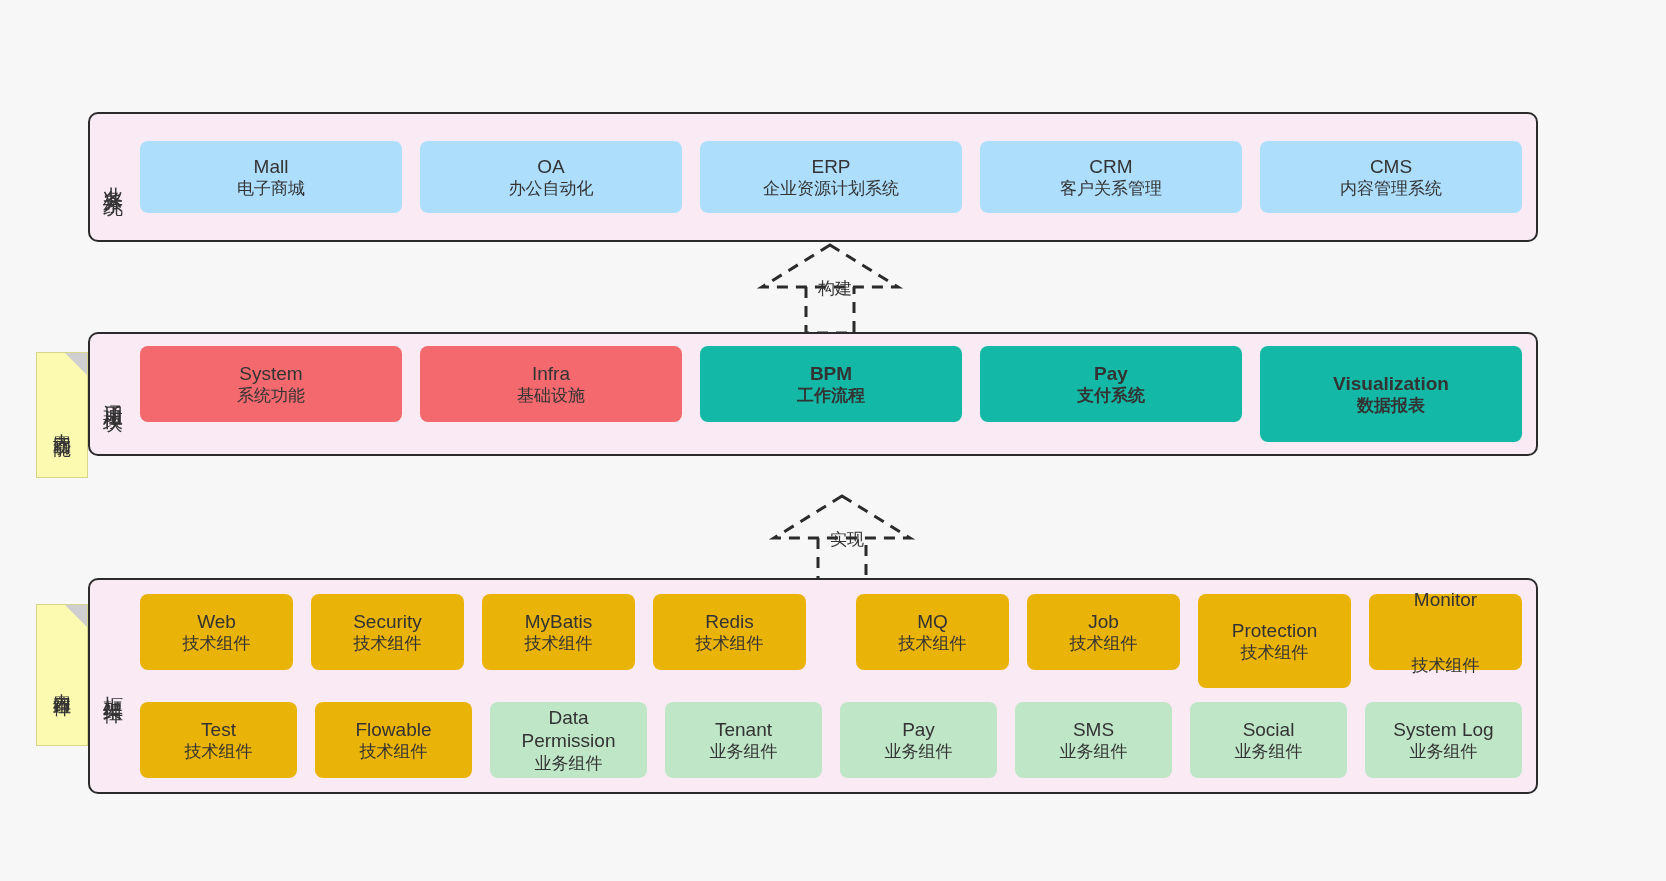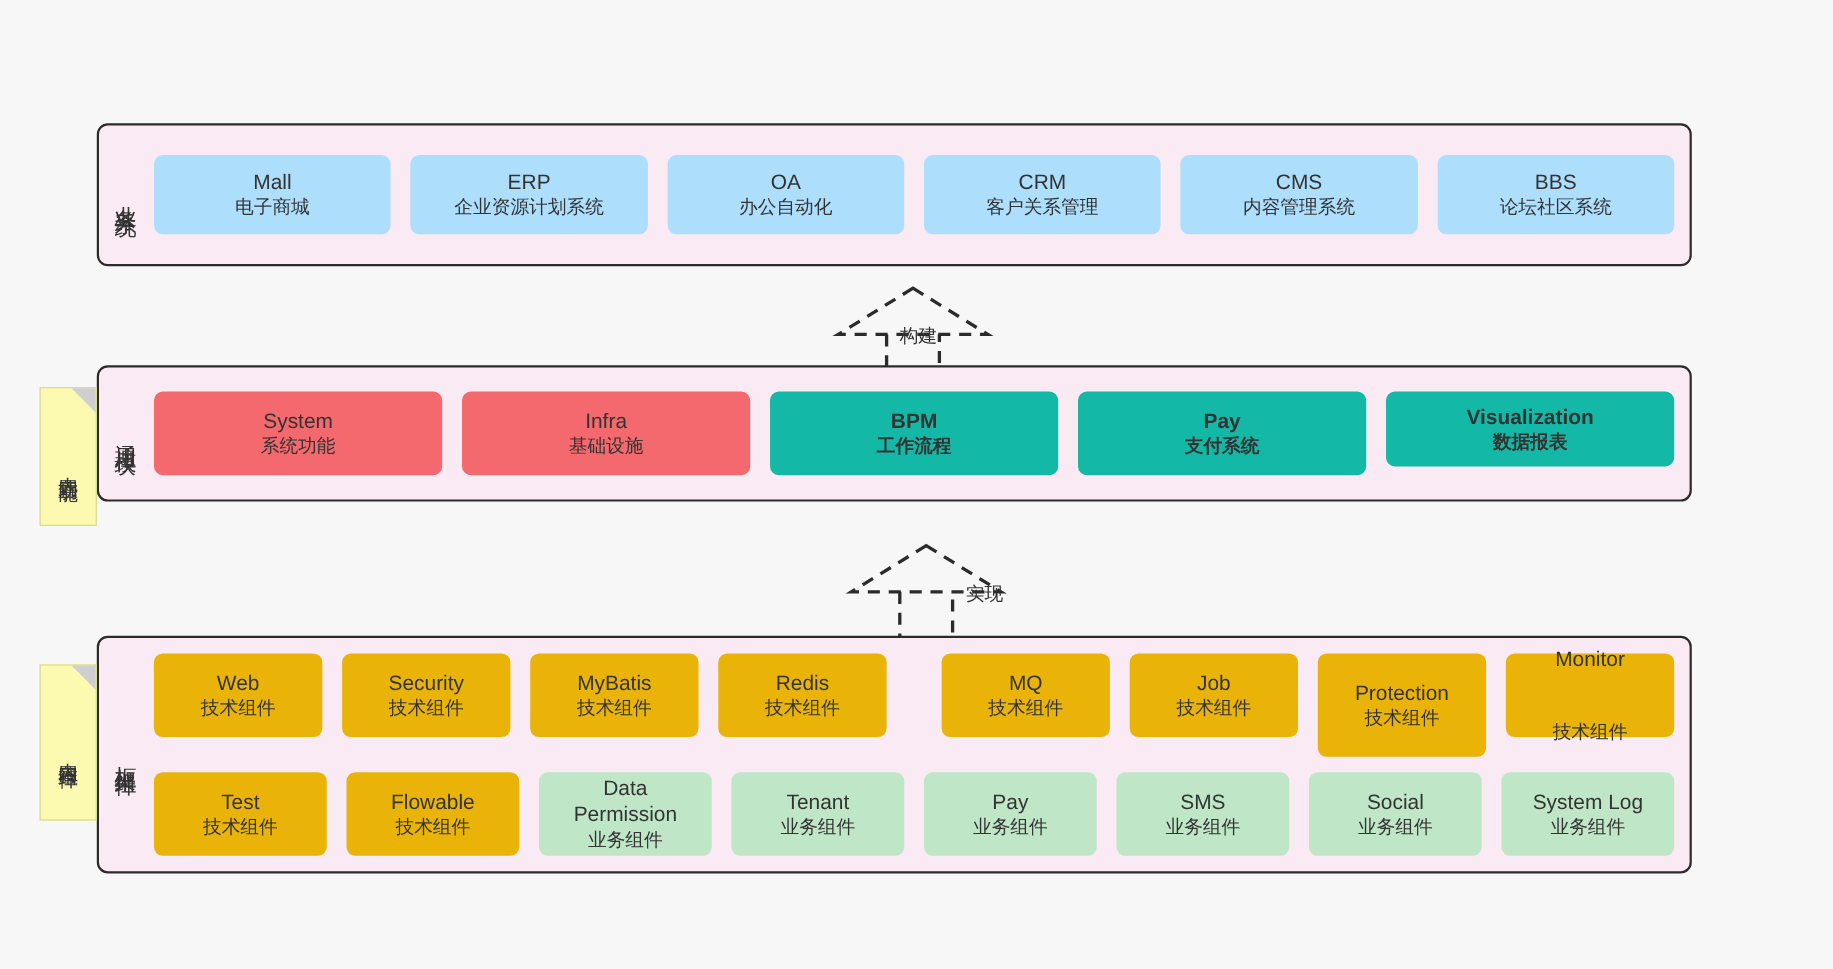--- a/index.html
+++ b/index.html
@@ -145,44 +145,40 @@
 
   <div class="layer" id="layer-business-systems" style="left:88px; top:112px; width:1450px; height:130px;">
     <div class="layer-title">业务系统</div>
     <div class="layer-body">
       <div class="row">
         <div class="card blue" style="height:72px;">
           <div class="en">Mall</div>
           <div class="cn">电子商城</div>
         </div>
         <div class="card blue" style="height:72px;">
+          <div class="en">OA</div>
+          <div class="cn">办公自动化</div>
+        </div>
+        <div class="card blue" style="height:72px;">
           <div class="en">ERP</div>
           <div class="cn">企业资源计划系统</div>
         </div>
         <div class="card blue" style="height:72px;">
-          <div class="en">OA</div>
-          <div class="cn">办公自动化</div>
-        </div>
-        <div class="card blue" style="height:72px;">
           <div class="en">CRM</div>
           <div class="cn">客户关系管理</div>
         </div>
         <div class="card blue" style="height:72px;">
           <div class="en">CMS</div>
           <div class="cn">内容管理系统</div>
         </div>
-        <div class="card blue" style="height:72px;">
-          <div class="en">BBS</div>
-          <div class="cn">论坛社区系统</div>
-        </div>
       </div>
     </div>
   </div>
 
-  <div class="uml-arrow" id="connector-build" style="left:750px; top:258px; width:180px; height:92px;">
+  <div class="uml-arrow" id="connector-build" style="left:750px; top:241px; width:180px; height:92px;">
     <svg width="180" height="92" viewBox="0 0 180 92">
 
       <path d="M 80 4 L 148 46 L 12 46 Z" fill="#f7f7f7" stroke="#2b2b2b" stroke-width="3" stroke-dasharray="11 8" stroke-linejoin="miter"></path>
 
       <path d="M 56 46 L 56 92 L 104 92 L 104 46" fill="none" stroke="#2b2b2b" stroke-width="3" stroke-dasharray="11 8"></path>
     </svg>
     <span class="arrow-label" style="left:68px; top:36px;">构建</span>
   </div>
 
   <div class="layer" id="layer-common-modules" style="left:88px; top:332px; width:1450px; height:124px;">
@@ -198,39 +194,39 @@
           <div class="cn">基础设施</div>
         </div>
         <div class="card pink" style="height:76px;">
           <div class="en">BPM</div>
           <div class="cn">工作流程</div>
         </div>
         <div class="card pink" style="height:76px;">
           <div class="en">Pay</div>
           <div class="cn">支付系统</div>
         </div>
-        <div class="card pink" style="height:68px;">
+        <div class="card pink" style="height:96px;">
           <div class="en">Visualization</div>
           <div class="cn">数据报表</div>
         </div>
       </div>
     </div>
   </div>
 
   <div class="note" id="note-builtin-function" style="left:36px; top:352px; width:52px; height:126px;">
     <span class="fold"></span>
     <span class="note-text">内置功能</span>
   </div>
 
   <div class="uml-arrow" id="connector-implement" style="left:762px; top:492px; width:180px; height:88px;">
     <svg width="180" height="88" viewBox="0 0 180 88">
       <path d="M 80 4 L 148 46 L 12 46 Z" fill="#f7f7f7" stroke="#2b2b2b" stroke-width="3" stroke-dasharray="11 8" stroke-linejoin="miter"></path>
       <path d="M 56 46 L 56 88 L 104 88 L 104 46" fill="none" stroke="#2b2b2b" stroke-width="3" stroke-dasharray="11 8"></path>
     </svg>
-    <span class="arrow-label" style="left:68px; top:36px;margin-left:48px;">实现</span>
+    <span class="arrow-label" style="left:68px; top:36px;">实现</span>
   </div>
 
   <div class="layer" id="layer-framework-components" style="left:88px; top:578px; width:1450px; height:216px;">
     <div class="layer-title">框架组件</div>
     <div class="layer-body">
 
       <div class="row">
         <div class="card green" style="height:76px;">
           <div class="en">Web</div>
           <div class="cn">技术组件</div>

